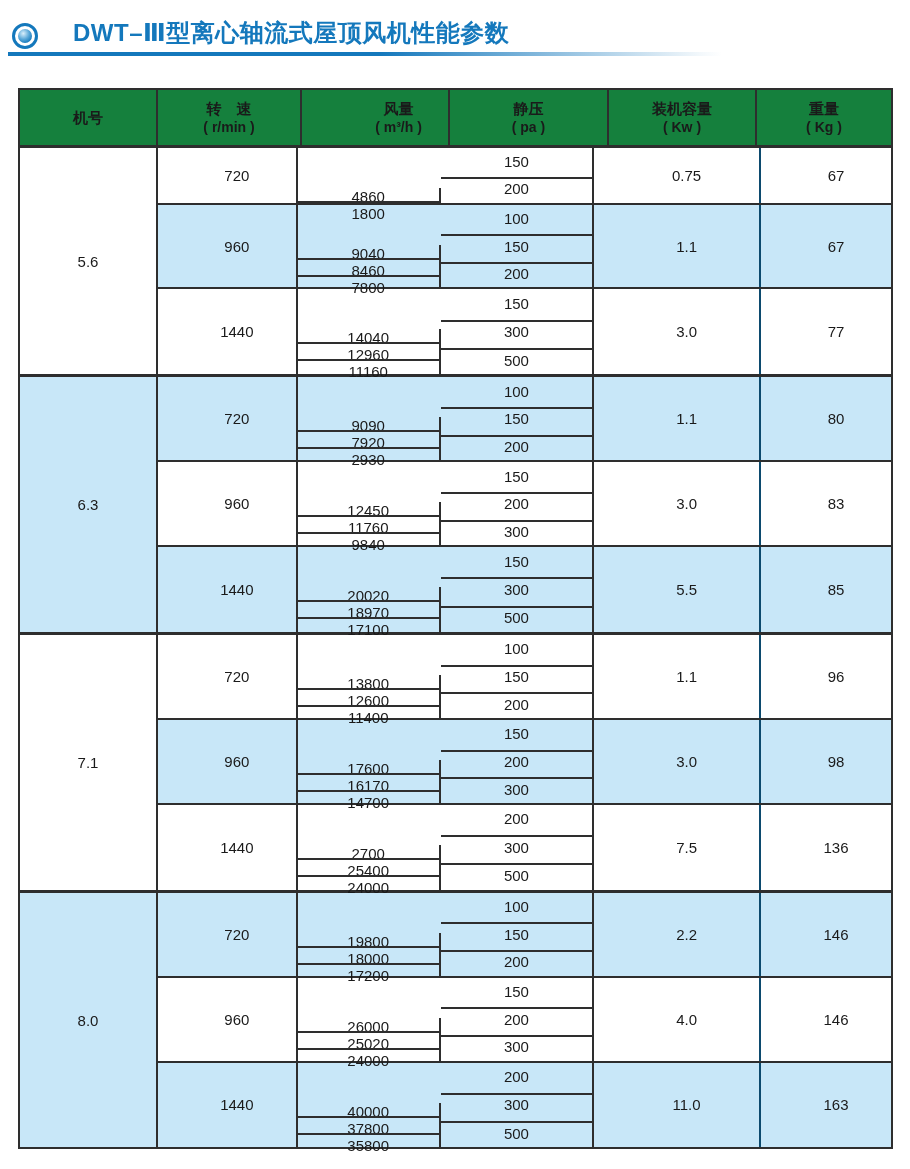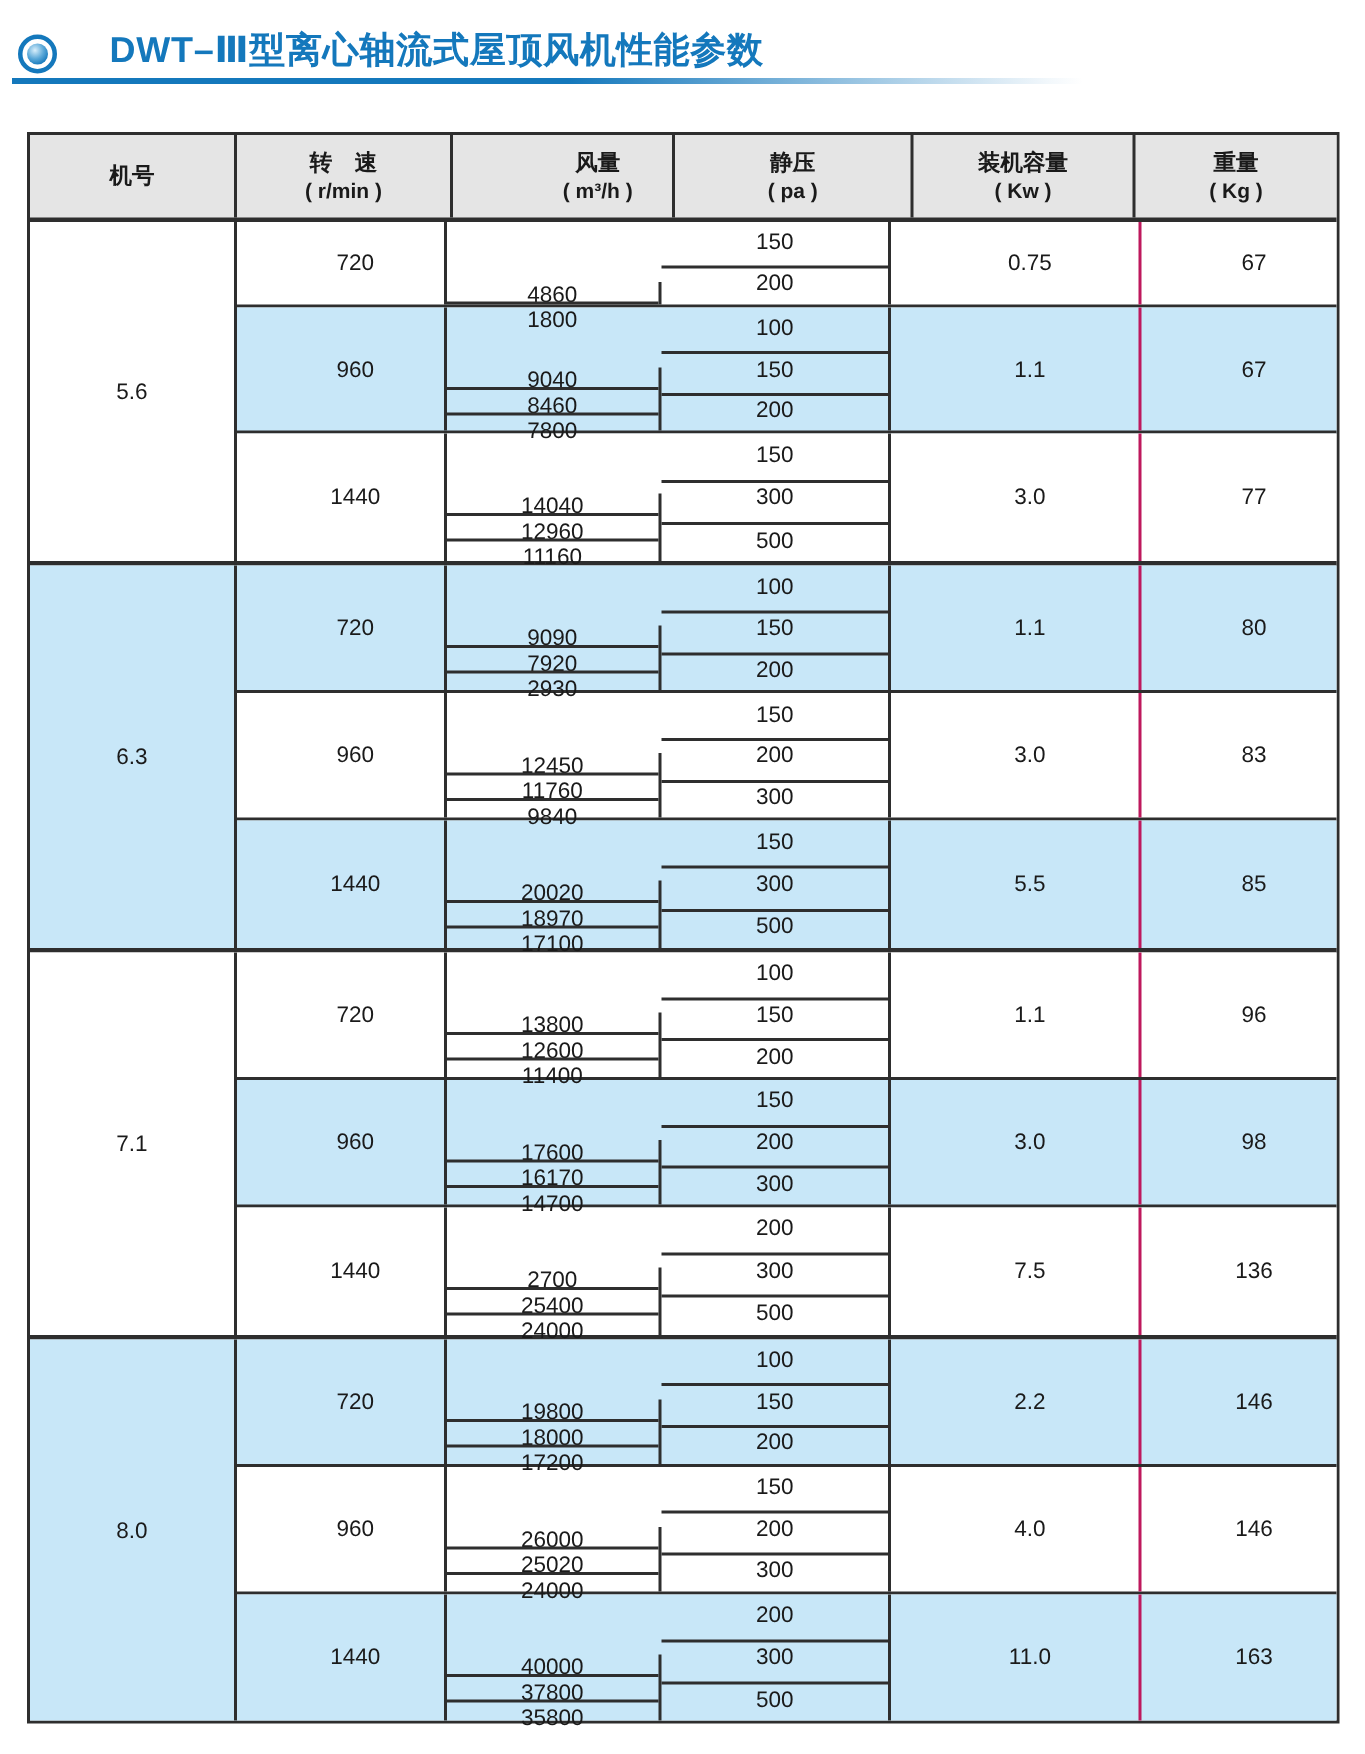--- a/index.html
+++ b/index.html
@@ -31,21 +31,21 @@
   }
   
   .perf-table {
     position:absolute; left:18px; top:88px; width:875px;
     border:2px solid #2e2e2e; font-size:15px;
   }
   .shaded { background:#c8e7f8; }
   .unshaded { background:#ffffff; }
 
   .thead {
-    display:flex; height:58px; background:#e5e5e5;
+    display:flex; height:58px; background:#15803d;
     border-bottom:3px solid #2e2e2e; font-weight:bold;
   }
   .th {
     display:flex; flex-direction:column; align-items:center; justify-content:center;
     border-right:2px solid #2e2e2e; line-height:1.3; text-align:center;
   }
   .th:last-child { border-right:none; }
   .th .unit { font-size:14px; }
   .th .unit:empty { display:none; }
 
@@ -63,21 +63,21 @@
     display:flex; align-items:center; justify-content:center;
   }
   .groups { width:733px; display:flex; flex-direction:column; }
   .group { display:flex; border-bottom:2px solid #2e2e2e; }
   .group:last-child { border-bottom:none; }
 
   .speed-cell, .power-cell, .weight-cell {
     display:flex; align-items:center; justify-content:center;padding-left:20px;
   }
   .speed-cell { width:144px; border-right:2px solid #2e2e2e; }
-  .power-cell { width:172px; border-right:2px solid #be185d; }
+  .power-cell { width:172px; border-right:2px solid #0c4a6e; }
   .weight-cell { width:134px; }
 
   .q-col { width:148px; border-right:2px solid #2e2e2e; display:flex; flex-direction:column;margin-top:40px; }
   .s-col { width:159px; border-right:2px solid #2e2e2e; display:flex; flex-direction:column; }
   .val-cell {
     flex:1; position:relative;
     display:flex; align-items:center; justify-content:center;
   }
   
   .q-col .val-cell:not(:last-child)::after {

